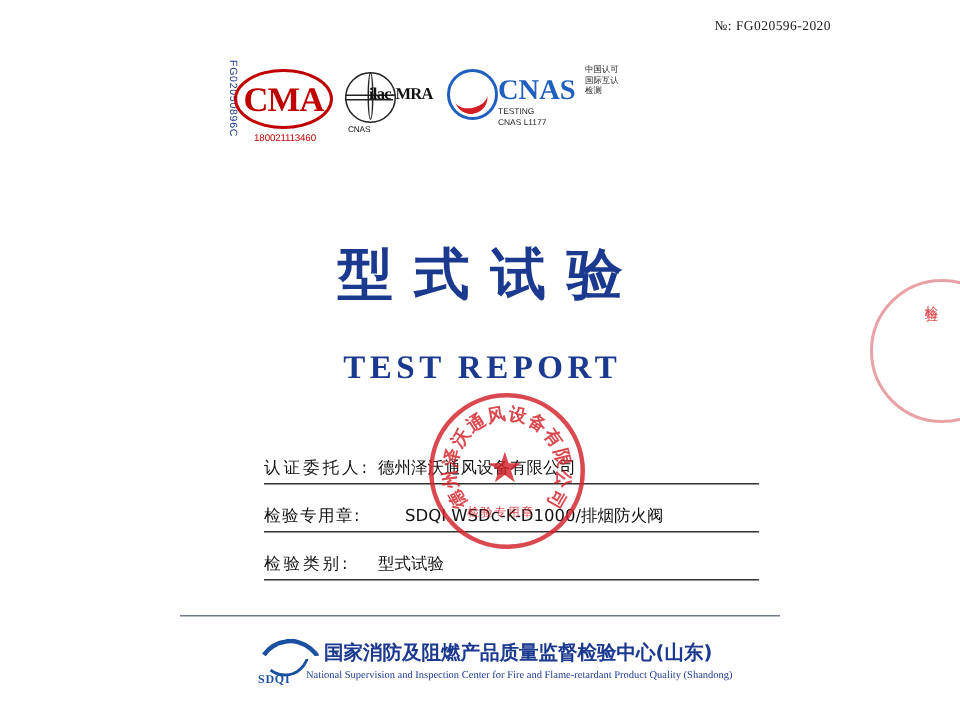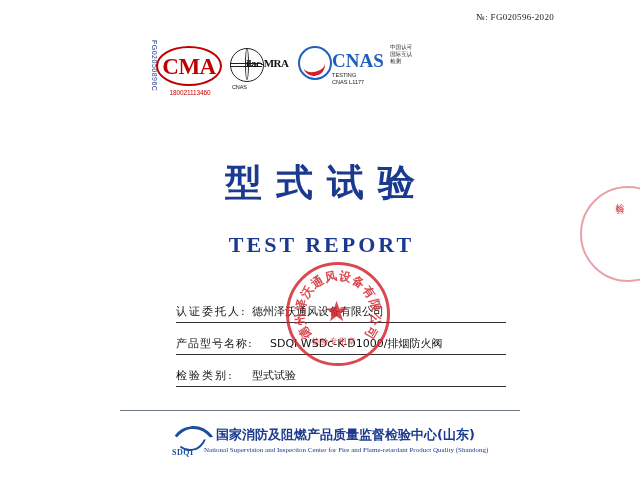--- a/index.html
+++ b/index.html
@@ -537,21 +537,21 @@
   <div class="title-cn">型式试验</div>
   <div class="title-en">TEST REPORT</div>
 
   <div class="fields">
     <div class="field-row row1">
       <span class="field-label">认证委托人:</span>
       <span class="field-value">德州泽沃通风设备有限公司</span>
       <div class="field-rule"></div>
     </div>
     <div class="field-row row2">
-      <span class="field-label wide">产品型号名称:</span>
+      <span class="field-label wide">检验专用章:</span>
       <span class="field-value">SDQI WSDc-K-D1000/排烟防火阀</span>
       <div class="field-rule"></div>
     </div>
     <div class="field-row row3">
       <span class="field-label">检验类别:</span>
       <span class="field-value">型式试验</span>
       <div class="field-rule"></div>
     </div>
   </div>
 

